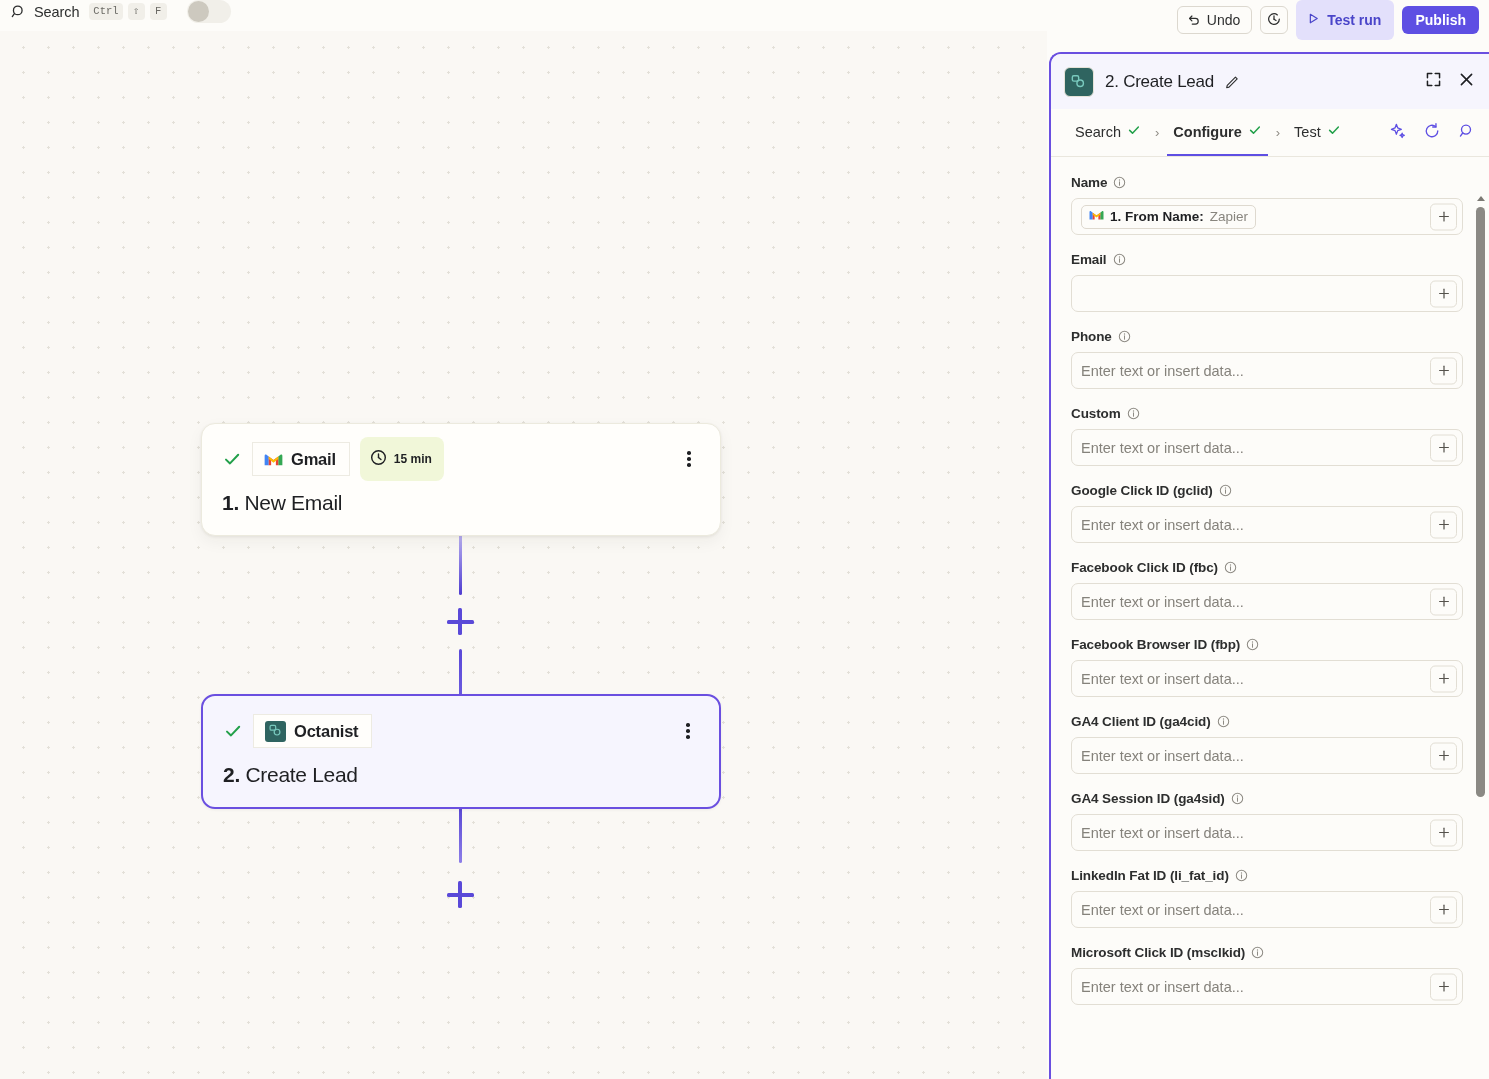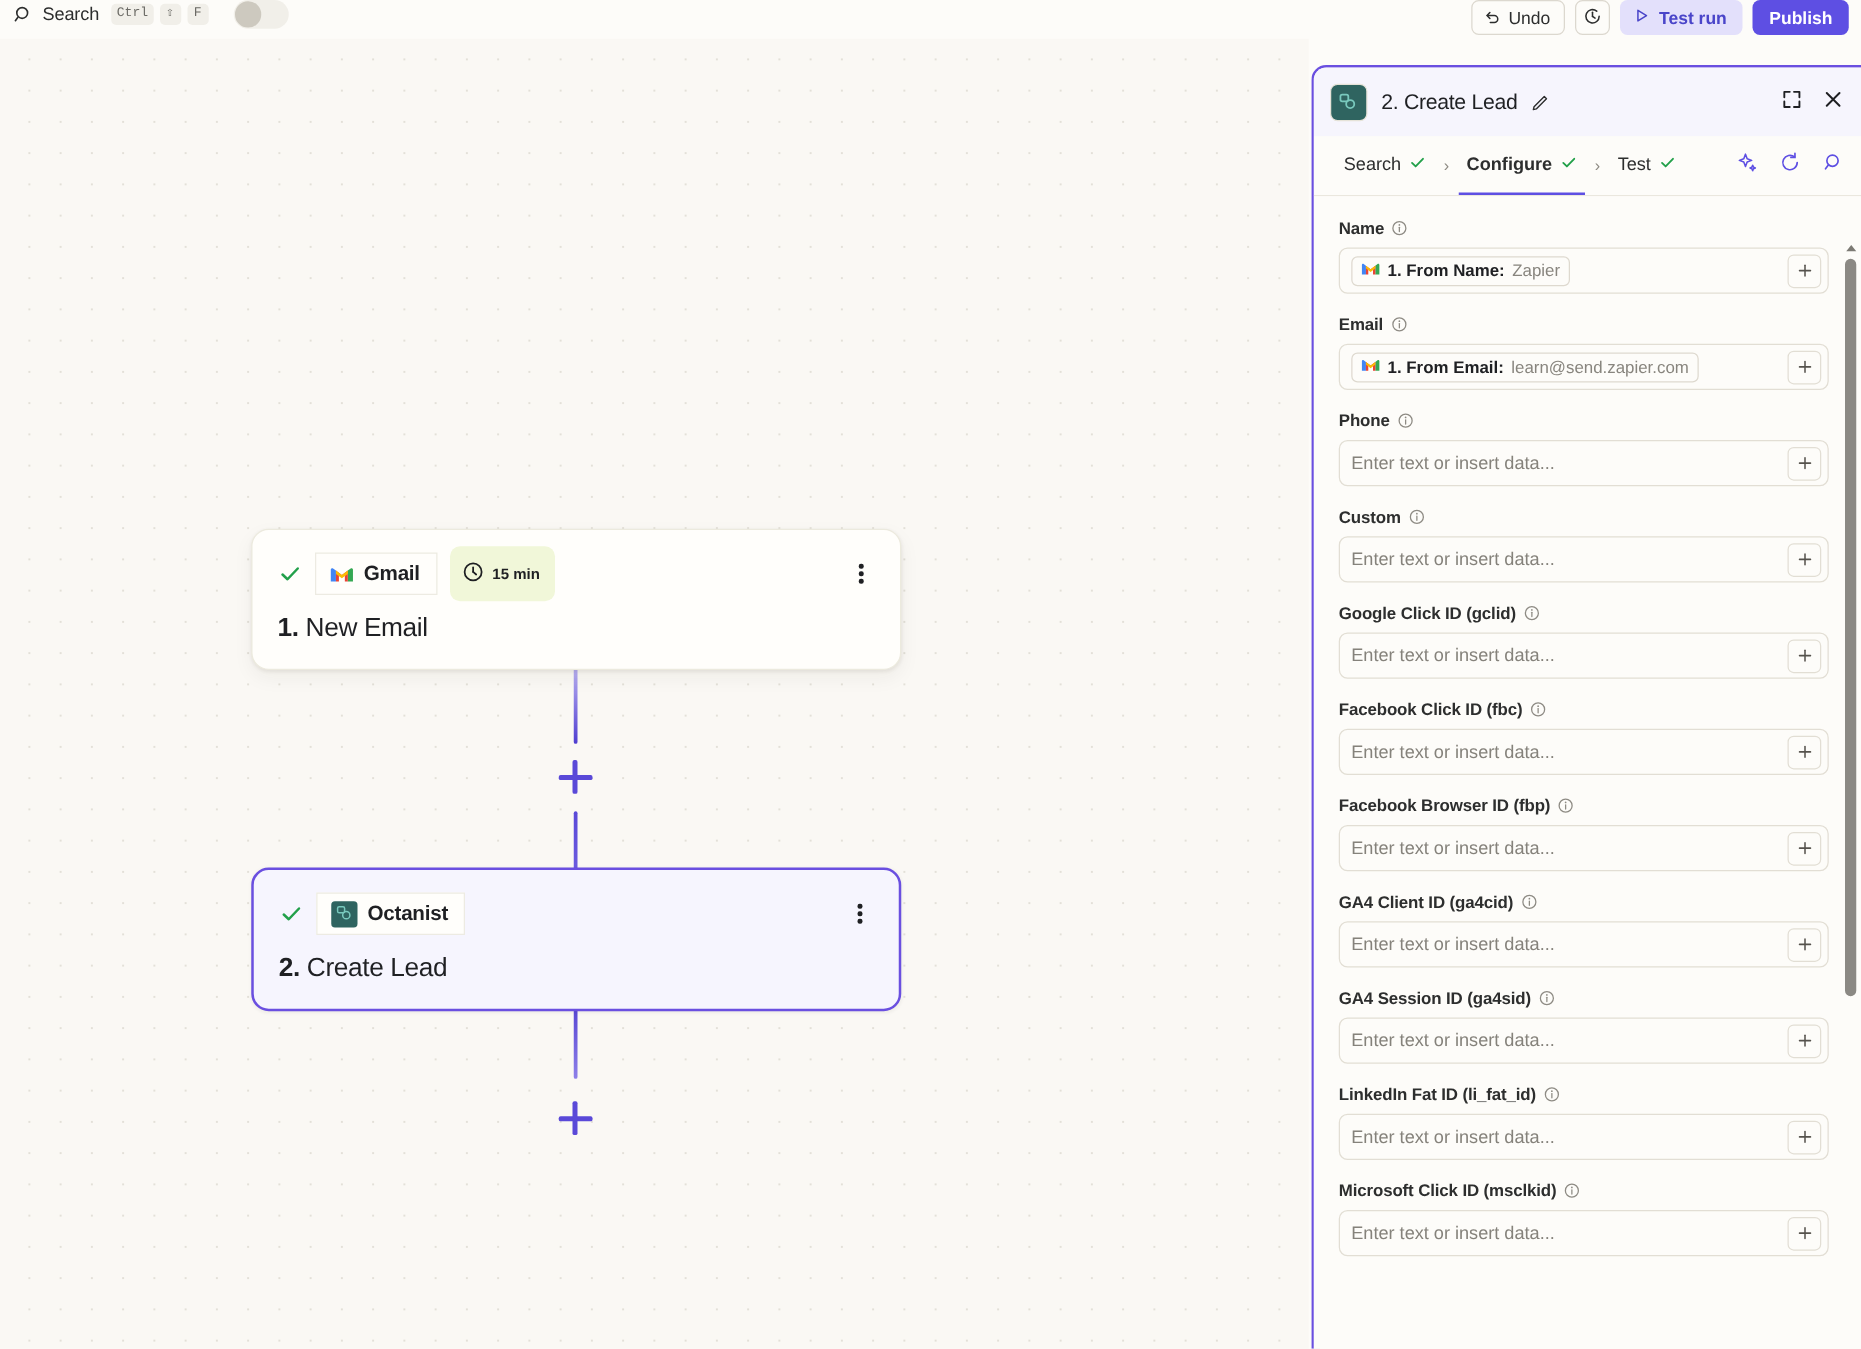--- a/index.html
+++ b/index.html
@@ -84,21 +84,21 @@
   .btn-icon-sq {
     width: 28px; height: 28px;
     border: 1px solid #dcd8cf;
     border-radius: 6px;
     background: #fdfcf9;
     display: flex; align-items: center; justify-content: center;
     cursor: pointer;
   }
   .btn-testrun {
     display: flex; align-items: center; gap: 7px;
-    height: 28px; padding: 0 13px 0 11px;
+    height: 40px; padding: 0 13px 0 11px;
     border: none; border-radius: 6px;
     background: #e3e0fb;
     color: #4a45c9;
     font-size: 14px;
     font-weight: 600;
     cursor: pointer;
   }
   .btn-publish {
     height: 28px; padding: 0 13px;
     border: none; border-radius: 6px;
@@ -620,30 +620,20 @@
         <div class="field">
           <div class="field-label">
             <span>Email</span>
             <span class="info-icon"><svg viewBox="0 0 14 14" width="13" height="13">
                 <circle cx="7" cy="7" r="5.6" fill="none" stroke="#8e8b84" stroke-width="1.1"></circle>
                 <circle cx="7" cy="4.3" r="0.75" fill="#8e8b84"></circle>
                 <line x1="7" y1="6.3" x2="7" y2="10" stroke="#8e8b84" stroke-width="1.1" stroke-linecap="round"></line>
               </svg></span>
           </div>
           <div class="input-wrap">
-            <span class="token">
-              <span><svg viewBox="0 0 24 18" width="15" height="12">
-                  <path d="M0.8 16.2V4.2c0-1.2 1.4-1.9 2.3-1.2L6 5.2v11z" fill="#4285f4"></path>
-                  <path d="M23.2 16.2V4.2c0-1.2-1.4-1.9-2.3-1.2L18 5.2v11z" fill="#34a853"></path>
-                  <path d="M6 16.2V5.2l6 4.5 6-4.5v11h-3V9.1l-3 2.3-3-2.3v7.1z" fill="#ea4335"></path>
-                  <path d="M6 5.2 12 9.7 18 5.2v3.3l-6 4.5-6-4.5z" fill="#fbbc04"></path>
-                </svg></span>
-              <span class="token-key">1. From Email:</span>
-              <span class="token-val">learn@send.zapier.com</span>
-            </span>
             <span class="add-btn">
               <svg viewBox="0 0 16 16" width="14" height="14" stroke="#55524c" stroke-width="1.4" stroke-linecap="round">
                 <line x1="8" y1="3" x2="8" y2="13"></line>
                 <line x1="3" y1="8" x2="13" y2="8"></line>
               </svg>
             </span>
           </div>
         </div>
         <div class="field">
           <div class="field-label">

